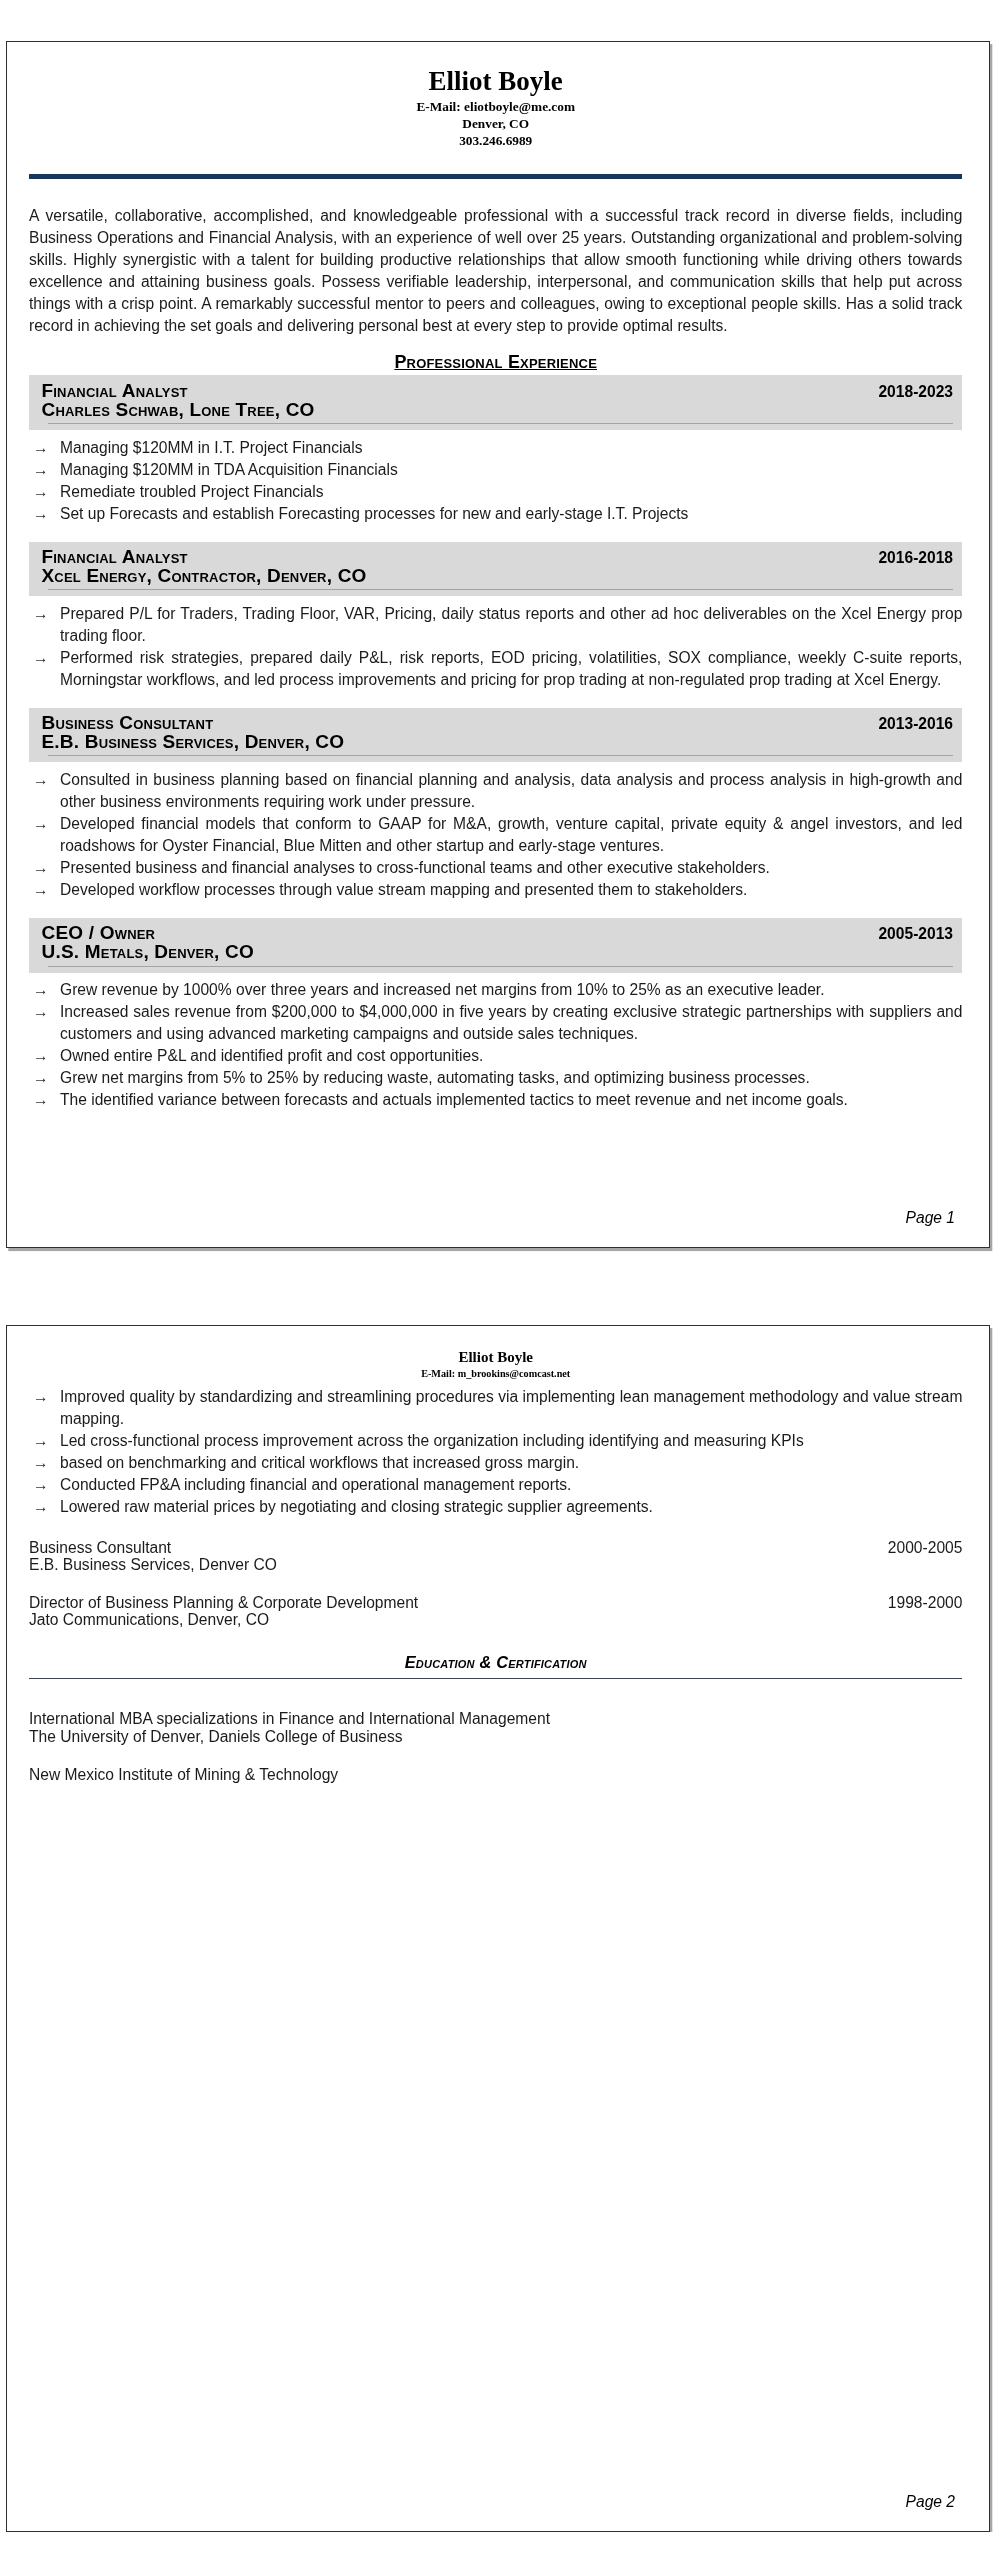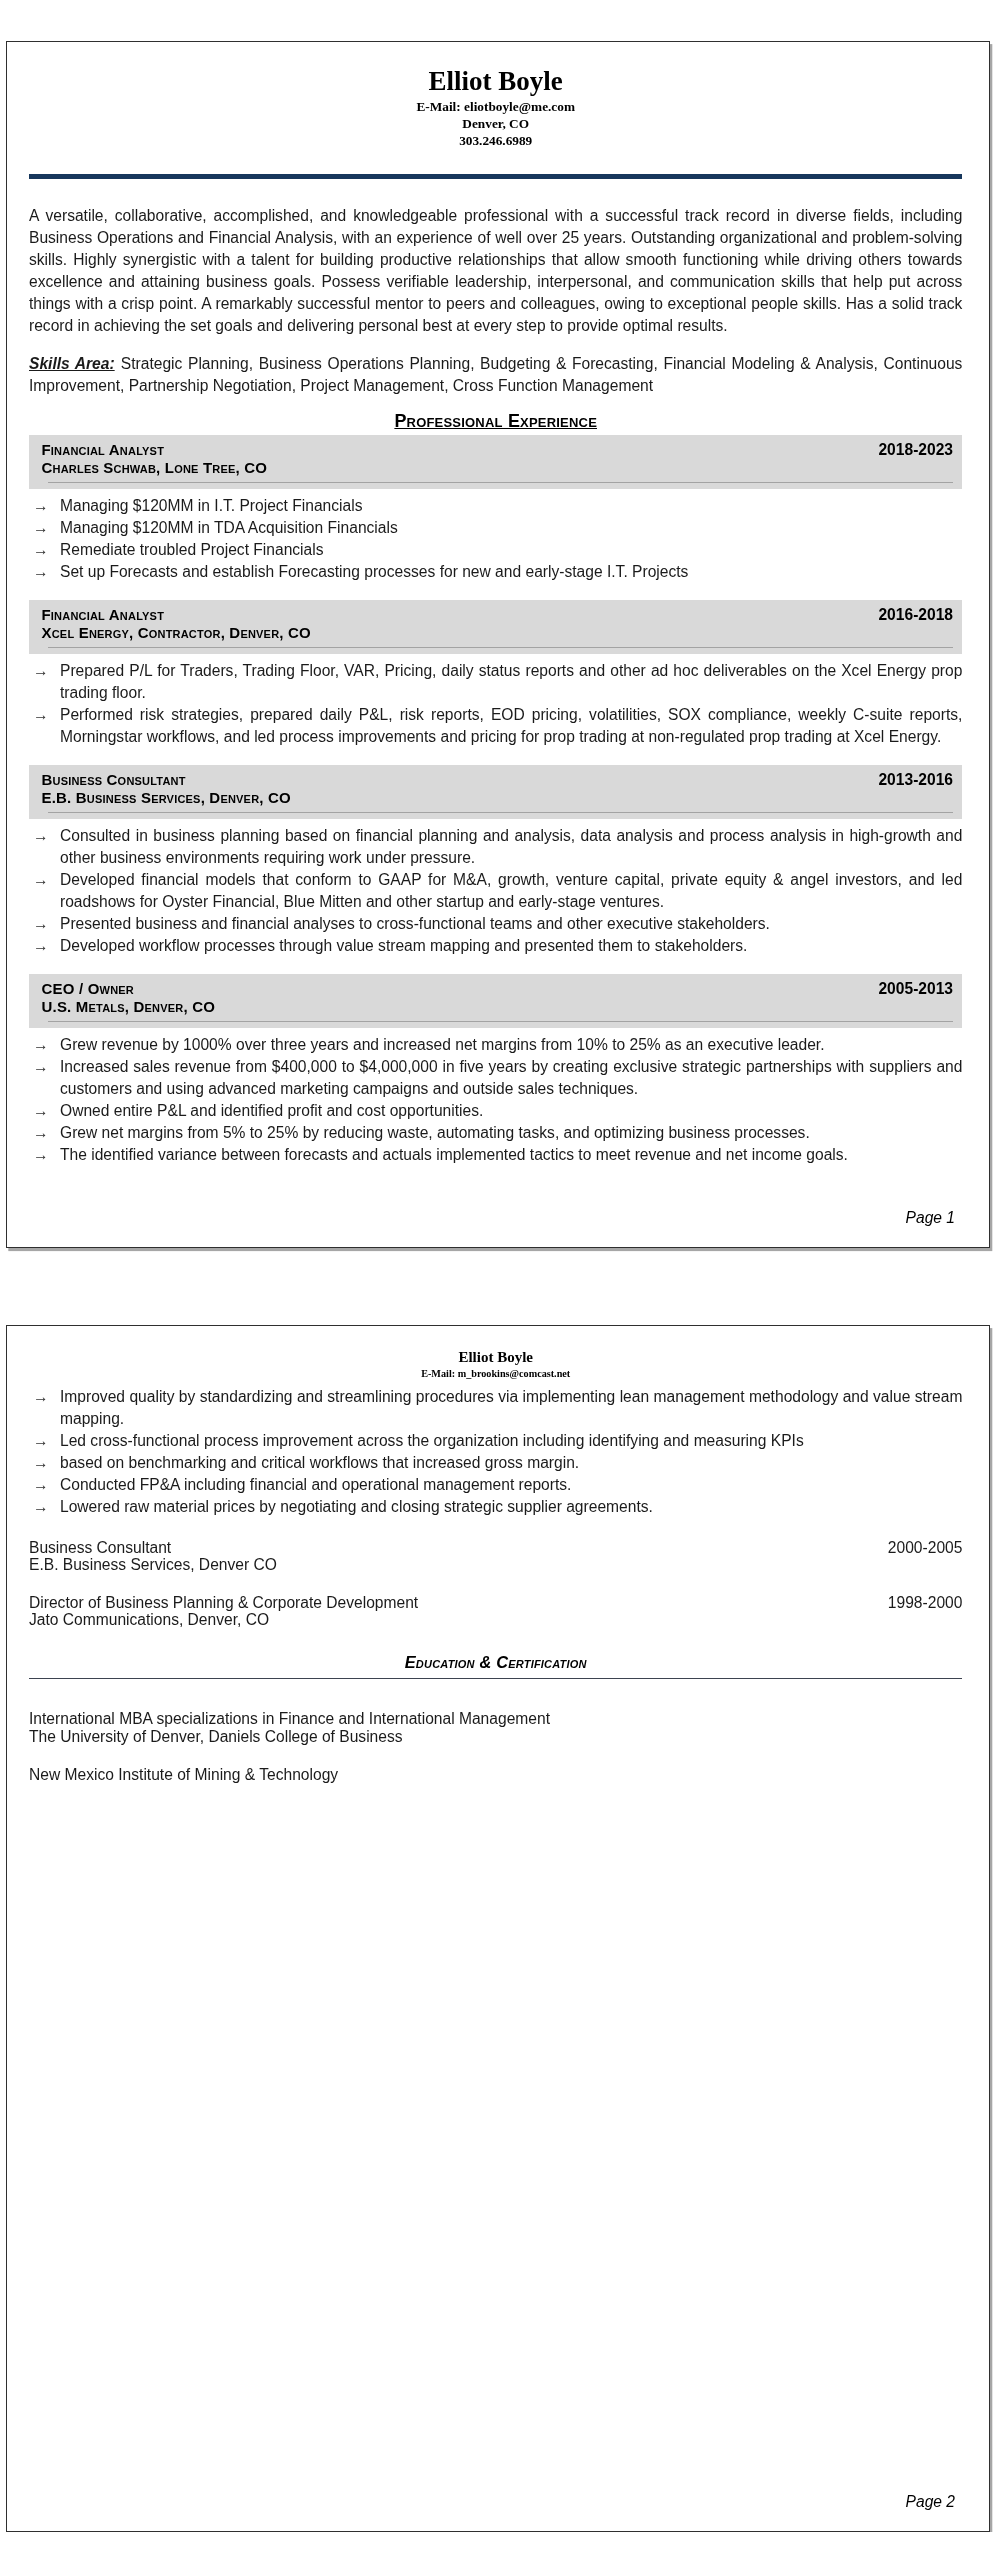--- a/index.html
+++ b/index.html
@@ -84,21 +84,21 @@
   }
   .job-head-row {
     display: flex;
     justify-content: space-between;
     align-items: baseline;
     line-height: 18px;
   }
   .job-title, .job-company {
     font-variant: small-caps;
     font-weight: bold;
-    font-size: 15px;
+    font-size: 19px;
     letter-spacing: 0.2px;
     color: #000;
   }
   .job-company { line-height: 18px; }
   .job-dates {
     font-weight: bold;
     font-size: 15.6px;
     color: #000;
   }
   .job-head-line {
@@ -204,21 +204,20 @@
 
   <div class="p1-name">Elliot Boyle</div>
   <div class="p1-contact">E-Mail: eliotboyle@me.com</div>
   <div class="p1-contact">Denver, CO</div>
   <div class="p1-contact">303.246.6989</div>
 
   <div class="navy-rule"></div>
 
   <p class="summary body-text">A versatile, collaborative, accomplished, and knowledgeable professional with a successful track record in diverse fields, including Business Operations and Financial Analysis, with an experience of well over 25 years. Outstanding organizational and problem-solving skills. Highly synergistic with a talent for building productive relationships that allow smooth functioning while driving others towards excellence and attaining business goals. Possess verifiable leadership, interpersonal, and communication skills that help put across things with a crisp point. A remarkably successful mentor to peers and colleagues, owing to exceptional people skills. Has a solid track record in achieving the set goals and delivering personal best at every step to provide optimal results.</p>
 
-  <p class="skills body-text"><span class="skills-label">Skills Area:</span><span>Strategic Planning, Business Operations Planning, Budgeting &amp; Forecasting, Financial Modeling &amp; Analysis, Continuous Improvement, Partnership Negotiation, Project Management, Cross Function Management</span></p>
 
   <div class="sec-head">
     <span>Professional Experience</span>
   </div>
 
   <section>
     <div class="job-head">
       <div class="job-head-row">
         <span class="job-title">Financial Analyst</span>
         <span class="job-dates">2018-2023</span>
@@ -305,21 +304,21 @@
       <div class="job-company">U.S. Metals, Denver, CO</div>
       <div class="job-head-line"></div>
     </div>
     <ul class="bullet-list">
       <li class="bullet">
           <span class="arrow">→</span>
           <span class="bullet-text">Grew revenue by 1000% over three years and increased net margins from 10% to 25% as an executive leader.</span>
         </li>
       <li class="bullet">
           <span class="arrow">→</span>
-          <span class="bullet-text">Increased sales revenue from $400,000 to $4,000,000 in five years by creating exclusive strategic partnerships with suppliers and customers and using advanced marketing campaigns and outside sales techniques.</span>
+          <span class="bullet-text">Increased sales revenue from $200,000 to $4,000,000 in five years by creating exclusive strategic partnerships with suppliers and customers and using advanced marketing campaigns and outside sales techniques.</span>
         </li>
       <li class="bullet">
           <span class="arrow">→</span>
           <span class="bullet-text">Owned entire P&amp;L and identified profit and cost opportunities.</span>
         </li>
       <li class="bullet">
           <span class="arrow">→</span>
           <span class="bullet-text">Grew net margins from 5% to 25% by reducing waste, automating tasks, and optimizing business processes.</span>
         </li>
       <li class="bullet">

